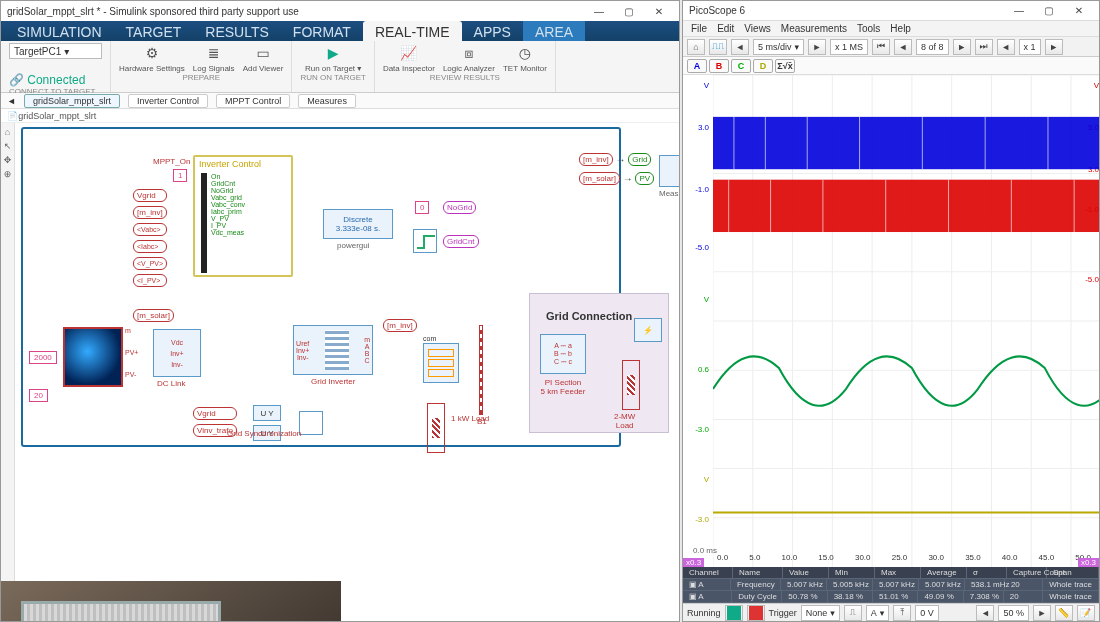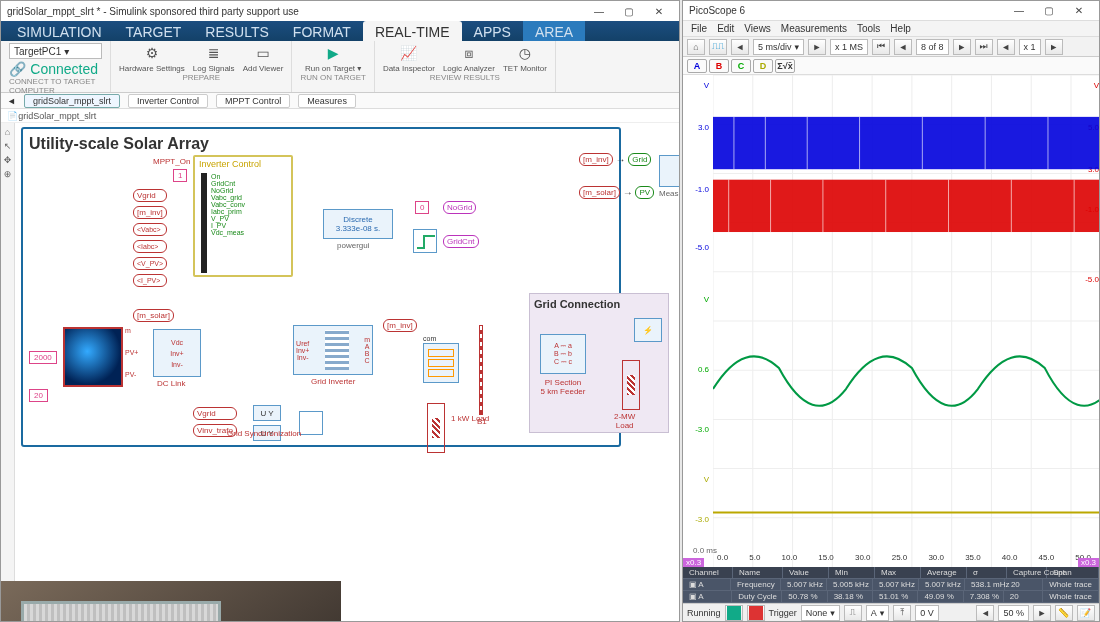--- a/index.html
+++ b/index.html
@@ -36,21 +36,21 @@
 .tag.grn { border-color:#1a8a1a; color:#1a8a1a; }
 .const { display:inline-block; background:#fff; border:1px solid #d48; color:#d48; padding:1px 4px; font-size:8px; }
 .box { position:absolute; border:1px solid #5b99c9; background:#eaf3fb; font-size:8px; text-align:center; display:flex; align-items:center; justify-content:center; }
 .sub-group { position:absolute; border:2px solid #d4c45a; border-radius:2px; font-size:9px; }
 .sub-group .lbl { color:#c8a400; padding:2px 4px; }
 .blk-label { position:absolute; font-size:8px; color:#b33; text-align:center; }
 .blk-label.gray { color:#666; }
 .photo { position:absolute; left:0; top:458px; width:340px; height:164px; background:linear-gradient(145deg,#7a6a5a 0%, #4a4038 60%, #2a2420 100%); display:flex; align-items:flex-start; justify-content:flex-start; overflow:hidden; }
 .photo .rack { margin:20px 0 0 20px; width:200px; height:90px; background:repeating-linear-gradient(90deg,#d8d8d8 0 3px,#bfbfbf 3px 6px); border:3px solid #9aa; }
 .grid-conn { position:absolute; right:4px; top:190px; width:140px; height:140px; background:#efe8f3; border:1px solid #c9bfd3; }
-.grid-conn .title { font-size:11px; font-weight:bold; padding:4px; }
+.grid-conn .title { font-size:11px; font-weight:bold; padding:16px; }
 .pv-panel { position:absolute; left:40px; top:230px; width:60px; height:60px; background:radial-gradient(circle at 40% 40%, #3af 0%, #025 70%); border:2px solid #b33; }
 .scope-block { position:absolute; border:1px solid #5b99c9; background:#fff; width:24px; height:24px; }
 .bus { position:absolute; width:4px; height:90px; background:repeating-linear-gradient(0deg,#b33 0 4px,#fff 4px 8px); border:1px solid #b33; }
 .load { position:absolute; width:18px; height:50px; border:1px solid #b33; display:flex; flex-direction:column; align-items:center; justify-content:space-around; font-size:7px;}
 .load .res { width:8px; height:20px; background:repeating-linear-gradient(45deg,#b33 0 2px,#fff 2px 4px); }
 
 
 .app-right { position:absolute; left:682px; top:0; width:418px; height:622px; background:#f0f0f0; border:1px solid #999; display:flex; flex-direction:column; }
 .app-right .titlebar { background:#fff; border-bottom:1px solid #ddd; }
 .menubar { height:16px; display:flex; gap:10px; padding:0 8px; font-size:10px; color:#333; background:#f4f4f4; border-bottom:1px solid #ddd; align-items:center;}
@@ -95,21 +95,21 @@
     <div class="rtab">APPS</div>
     <div class="rtab" style="background:#2b7bbd">AREA</div>
   </div>
   <div class="ribbon">
     <div class="rgroup" style="width:110px">
       <div style="width:100%">
           <div class="tsel" style="width:100%">
             <span>TargetPC1</span>
             <span>▾</span>
           </div>
-      <div style="font-size:14px;color:#1a8;margin-top:2px">🔗 <span>Connected</span></div>
+      <div style="font-size:12px;color:#1a8;margin-top:14px">🔗 <span>Connected</span></div>
         </div>
       <div class="rgrouplabel">CONNECT TO TARGET COMPUTER</div>
     </div>
     <div class="rgroup">
       <div class="items">
         <div class="ritem">
             <div class="ricon">⚙</div>
             <span>Hardware Settings</span>
           </div>
         <div class="ritem">
@@ -161,21 +161,20 @@
 
   <div class="canvas-wrap">
     <div class="sidestrip">
       <span>⌂</span>
       <span>↖</span>
       <span>✥</span>
       <span>⊕</span>
     </div>
     <div class="canvas">
       <div class="big-group">
-        <div class="group-title">Utility-scale Solar Array</div>
 
         <div class="sig" style="left:130px;top:28px;color:#b33">MPPT_On</div>
         <div class="const" style="position:absolute;left:150px;top:40px">1</div>
 
         <div style="position:absolute;left:110px;top:60px;display:flex;flex-direction:column;gap:4px">
           <span class="tag">Vgrid</span>
           <span class="tag">[m_inv]</span>
           <span class="tag" style="font-size:7px">&lt;Vabc&gt;</span>
           <span class="tag" style="font-size:7px">&lt;Iabc&gt;</span>
           <span class="tag" style="font-size:7px">&lt;V_PV&gt;</span>
@@ -263,21 +262,21 @@
         <div style="position:absolute;left:170px;top:278px;display:flex;flex-direction:column;gap:4px">
           <span class="tag">Vgrid</span>
           <span class="tag">Vinv_trafo</span>
         </div>
         <div class="box" style="left:230px;top:276px;width:28px;height:16px">U  Y</div>
         <div class="box" style="left:230px;top:296px;width:28px;height:16px">U  Y</div>
         <div class="scope-block" style="left:276px;top:282px"></div>
         <div class="blk-label" style="left:204px;top:300px">Grid Synchronization</div>
       </div>
 
-      <div style="position:absolute;left:560px;top:30px;display:flex;flex-direction:column;gap:20px">
+      <div style="position:absolute;left:560px;top:30px;display:flex;flex-direction:column;gap:6px">
         <div><span class="tag">[m_inv]</span> → <span class="tag grn">Grid</span></div>
         <div><span class="tag">[m_solar]</span> → <span class="tag grn">PV</span></div>
       </div>
       <div class="box" style="left:640px;top:32px;width:34px;height:32px"></div>
       <div class="blk-label gray" style="left:640px;top:66px">Measures</div>
 
       <div class="grid-conn" style="left:510px;top:170px">
         <div class="title">Grid Connection</div>
         <div class="box" style="position:absolute;left:10px;top:40px;width:46px;height:40px;color:#b33;font-size:7px;flex-direction:column">
           <span>A ⎓ a</span>

